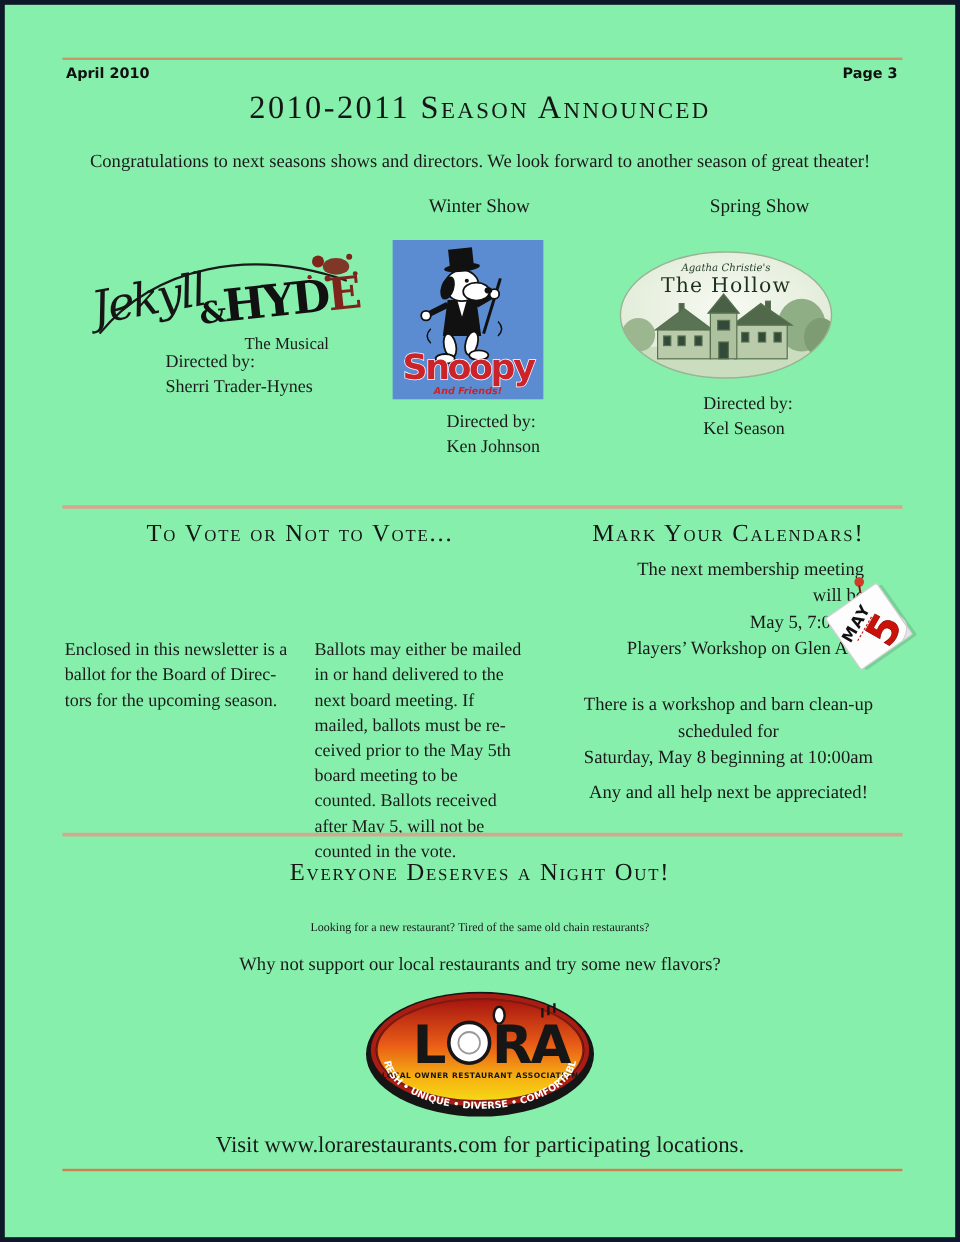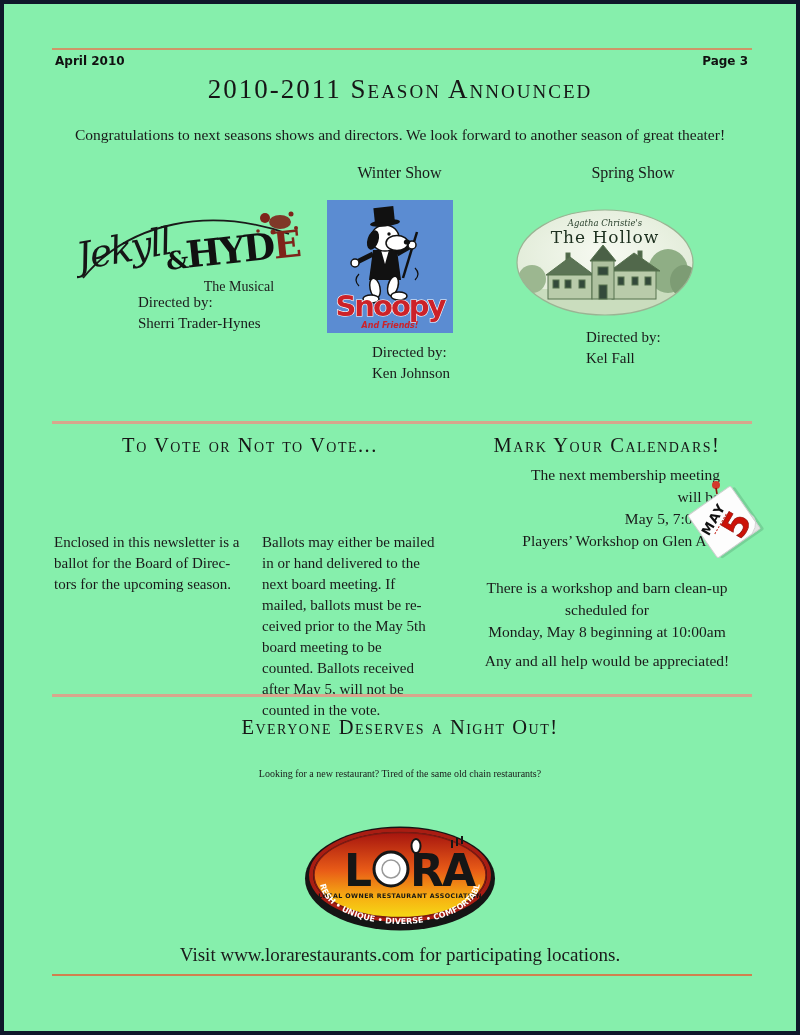--- a/index.html
+++ b/index.html
@@ -187,21 +187,21 @@
     <div class="directed fall">
       <div>Directed by:</div>
       <div>Sherri Trader-Hynes</div>
     </div>
     <div class="directed winter">
       <div>Directed by:</div>
       <div>Ken Johnson</div>
     </div>
     <div class="directed spring">
       <div>Directed by:</div>
-      <div>Kel Fall</div>
+      <div>Kel Season</div>
     </div>
   </div>
 
   <div class="rule rule-mid1"></div>
 
   <div class="half half-left">
     <h2 class="h2">To Vote or Not to Vote...</h2>
     <div class="vote-col vote-col-1">
       <p>Enclosed in this newsletter is a
 ballot for the Board of Direc-
@@ -237,29 +237,30 @@
           <line x1="-15" y1="-2" x2="9" y2="-2" stroke="#c02218" stroke-width="1" stroke-dasharray="2,1.5"></line>
           <text x="4" y="24" text-anchor="middle" font-family="DejaVu Sans, sans-serif" font-weight="bold" font-size="34" fill="#CC1208" stroke="#8a0c06" stroke-width="0.6">5</text>
         </g>
       </g>
       <circle cx="36" cy="9" r="4" fill="#d23a2c"></circle>
       <line x1="36" y1="12" x2="37" y2="18" stroke="#8a0c06" stroke-width="1.6"></line>
     </svg>
 
     <div class="workshop">There is a workshop and barn clean-up
 scheduled for
-Monday, May 8 beginning at 10:00am</div>
-    <div class="helpnote">Any and all help would be appreciated!</div>
+Saturday, May 8 beginning at 10:00am</div>
+    <div class="helpnote">Any and all help next be appreciated!</div>
   </div>
 
   <div class="rule rule-mid2"></div>
 
   <div class="night">
     <h2 class="h2">Everyone Deserves a Night Out!</h2>
     <div class="rest-line1">Looking for a new restaurant? Tired of the same old chain restaurants?</div>
+    <div class="rest-line2">Why not support our local restaurants and try some new flavors?</div>
 
     <svg class="lora" width="192" height="105" viewBox="0 0 192 105">
       <defs>
         <linearGradient id="loragrad" x1="0" y1="0" x2="0" y2="1">
           <stop offset="0%" stop-color="#a6150f"></stop>
           <stop offset="45%" stop-color="#e95c17"></stop>
           <stop offset="78%" stop-color="#f7b312"></stop>
           <stop offset="100%" stop-color="#F5D916"></stop>
         </linearGradient>
         <path id="loraArc" d="M16,56 A80,42 0 0 0 176,56" fill="none"></path>

